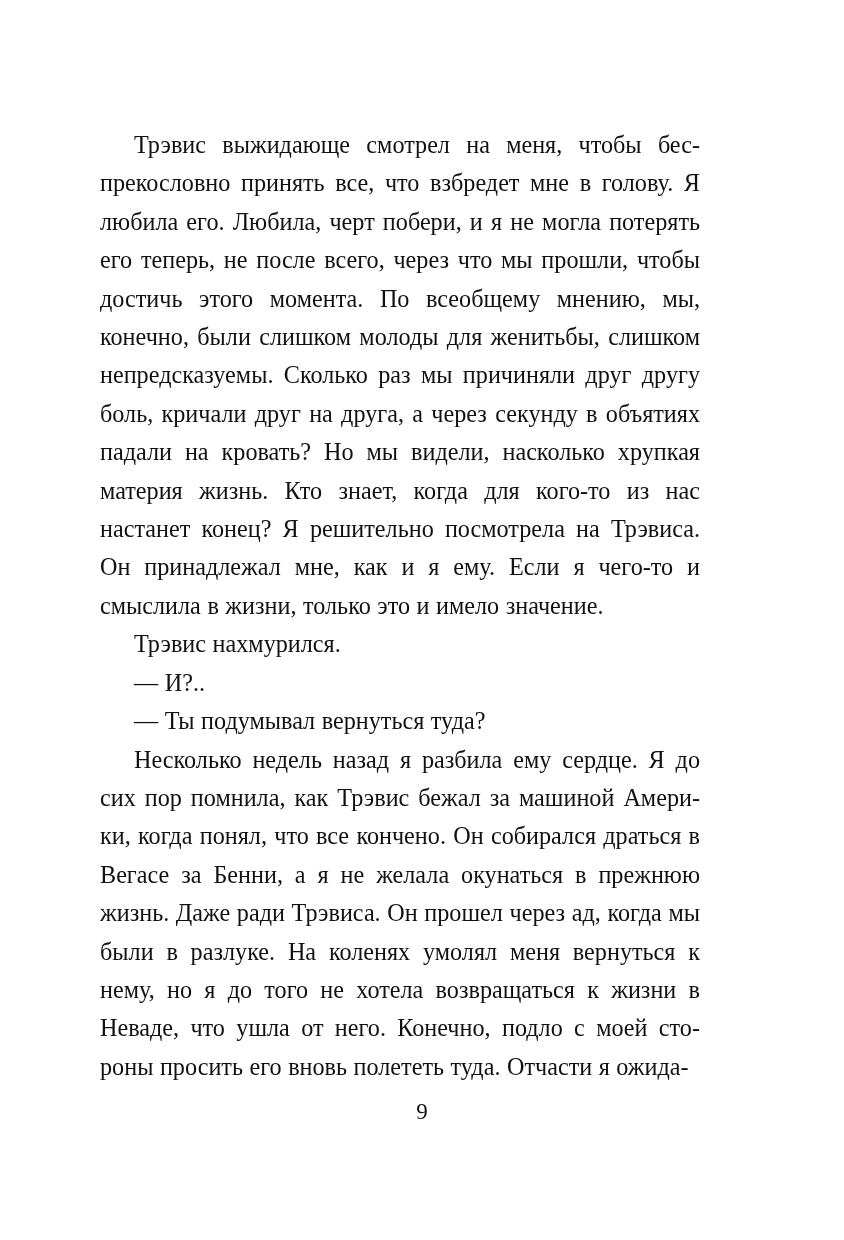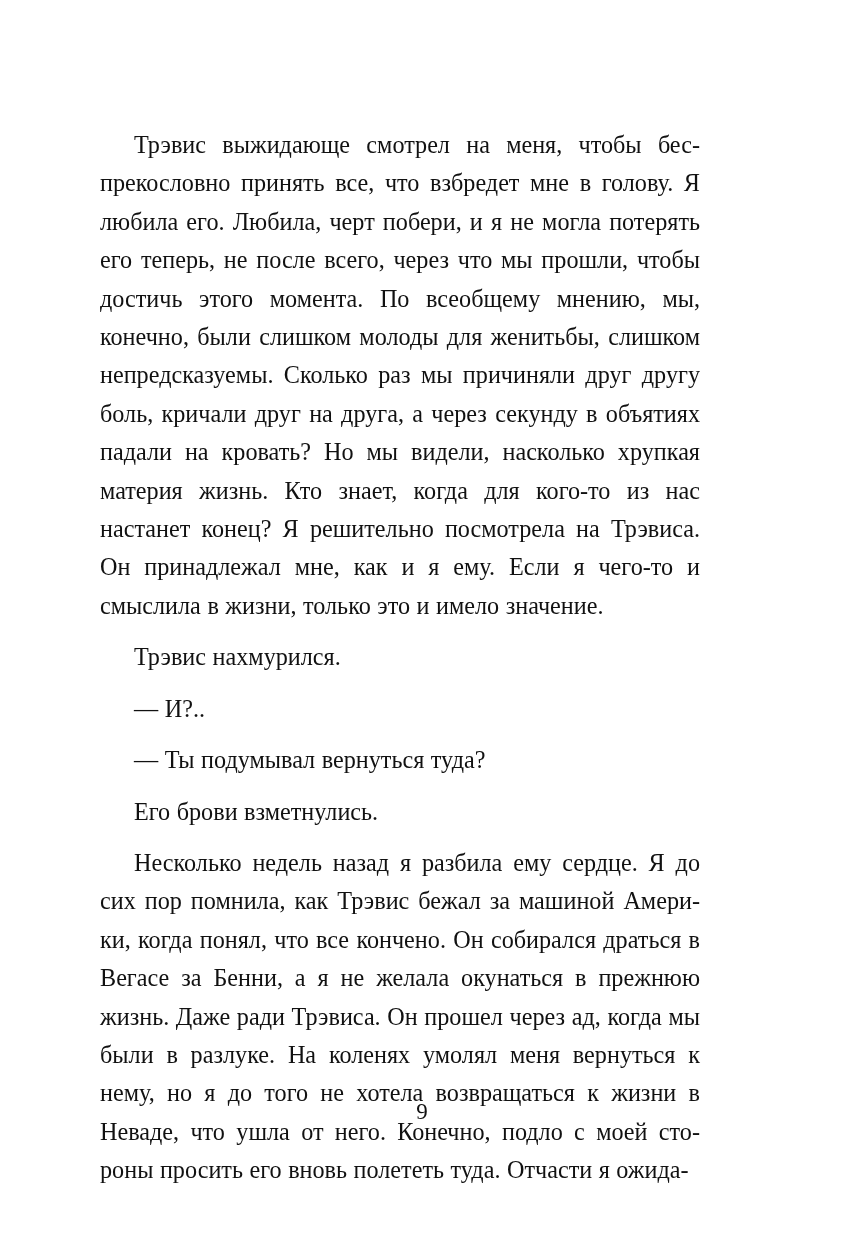--- a/index.html
+++ b/index.html
@@ -36,21 +36,21 @@
     text-align: justify;
     text-justify: inter-word;
     text-indent: 34px;
     hyphens: manual;
     word-spacing: 0.02em;
   }
   .para.dash {
     text-indent: 34px;
   }
   .para + .para {
-    margin-top: 13px;
+    margin-top: 0;
   }
   .folio {
     position: absolute;
     left: 0;
     top: 1098px;
     width: 844px;
     text-align: center;
     font-size: 23px;
     line-height: 28px;
     color: #111111;
@@ -59,19 +59,18 @@
 </head>
 <body>
 
 <div class="page">
 
   <div class="text-block">
     <p class="para">Трэвис выжидающе смотрел на меня, чтобы бес­прекословно принять все, что взбредет мне в голову. Я любила его. Любила, черт побери, и я не могла поте­рять его теперь, не после всего, через что мы прошли, чтобы достичь этого момента. По всеобщему мнению, мы, конечно, были слишком молоды для женитьбы, слишком непредсказуемы. Сколько раз мы причиняли друг другу боль, кричали друг на друга, а через секунду в объятиях падали на кровать? Но мы видели, насколь­ко хрупкая материя жизнь. Кто знает, когда для ко­го-то из нас настанет конец? Я решительно посмотрела на Трэвиса. Он принадлежал мне, как и я ему. Если я чего-то и смыслила в жизни, только это и имело зна­чение.</p>
     <p class="para">Трэвис нахмурился.</p>
     <p class="para dash">— И?..</p>
     <p class="para dash">— Ты подумывал вернуться туда?</p>
-    <p class="para">Его брови взметнулись.</p>
     <p class="para">Несколько недель назад я разбила ему сердце. Я до сих пор помнила, как Трэвис бежал за машиной Амери­ки, когда понял, что все кончено. Он собирался драться в Вегасе за Бенни, а я не желала окунаться в прежнюю жизнь. Даже ради Трэвиса. Он прошел через ад, когда мы были в разлуке. На коленях умолял меня вернуть­ся к нему, но я до того не хотела возвращаться к жизни в Неваде, что ушла от него. Конечно, подло с моей сто­роны просить его вновь полететь туда. Отчасти я ожида-</p>
   </div>
 
   <div class="folio">9</div>
 
 </div>
 
 </body></html>

